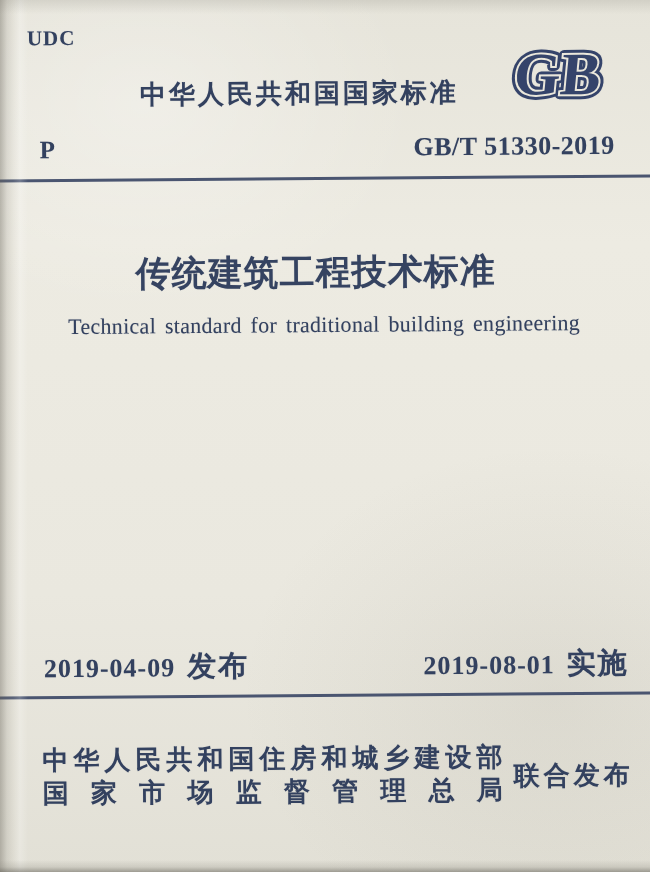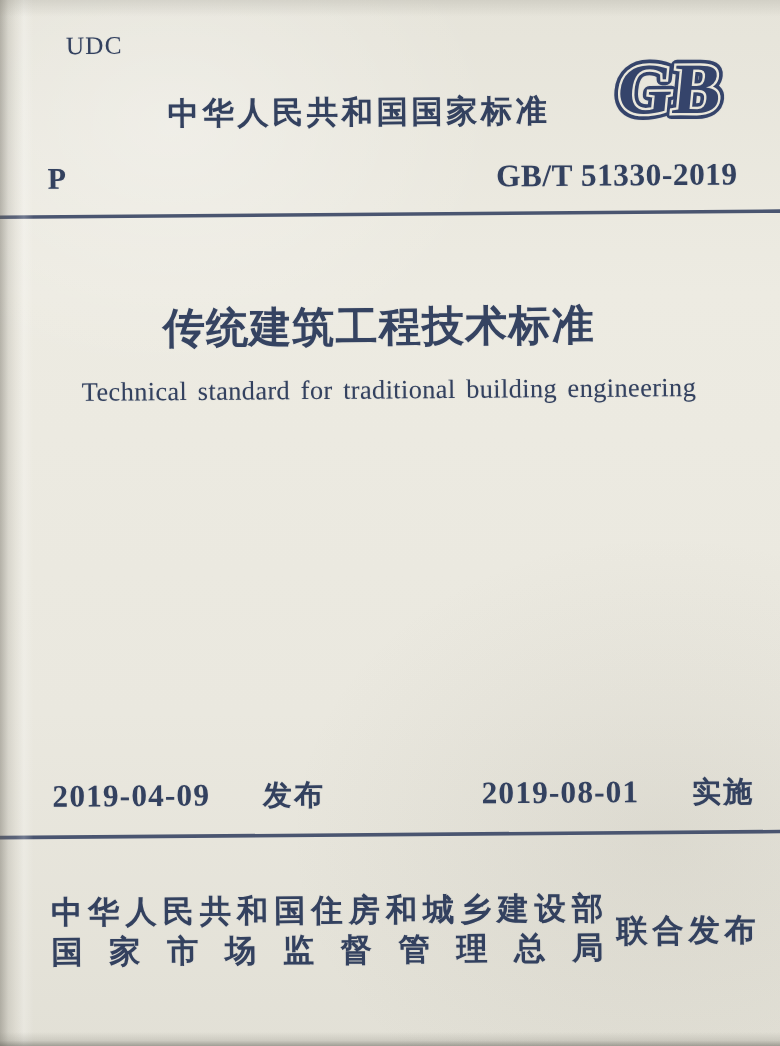--- a/index.html
+++ b/index.html
@@ -44,23 +44,23 @@
       rgba(88,86,78,0.50) 0px,
       rgba(130,128,118,0.22) 5px,
       rgba(130,128,118,0) 12px);
   }
   .top-edge {
     position: absolute; left: 0; right: 0; top: 0; height: 14px; z-index: 5;
     background: linear-gradient(180deg, rgba(120,118,108,0.18), rgba(120,118,108,0));
   }
 
   .udc {
-    position: absolute; left: 58px; top: 24px;
+    position: absolute; left: 30px; top: 24px;
     font-family: "Liberation Serif", serif;
-    font-weight: normal; font-size: 21px; letter-spacing: 1px;
+    font-weight: bold; font-size: 21px; letter-spacing: 1px;
   }
   .std-header {
     position: absolute; left: 0; top: 76px; width: 604px;
     text-align: center;
     font-weight: bold; font-size: 26px; letter-spacing: 3px;
   }
   .gb-logo {
     position: absolute; left: 499px; top: 42px; width: 130px; height: 66px;
   }
   .p-label {
@@ -96,21 +96,21 @@
 
   .date-row { position: absolute; left: 0; top: 646px; width: 650px; height: 32px; }
   .date-group { position: absolute; white-space: nowrap; }
   .date-issue { left: 42px; }
   .date-impl  { right: 23px; }
   .date-num {
     font-family: "Liberation Serif", serif;
     font-weight: bold; font-size: 26px; letter-spacing: 1px;
   }
   .date-label {
-    font-weight: bold; font-size: 24px; letter-spacing: 2px; margin-left: 44px;
+    font-weight: bold; font-size: 29px; letter-spacing: 2px; margin-left: 12px;
   }
 
   .publishers {
     position: absolute; left: 40px; top: 742px; width: 460px;
   }
   .pub-line {
     font-weight: bold; font-size: 26px; line-height: 33px;
     text-align: justify; text-align-last: justify;
     white-space: normal;
   }

